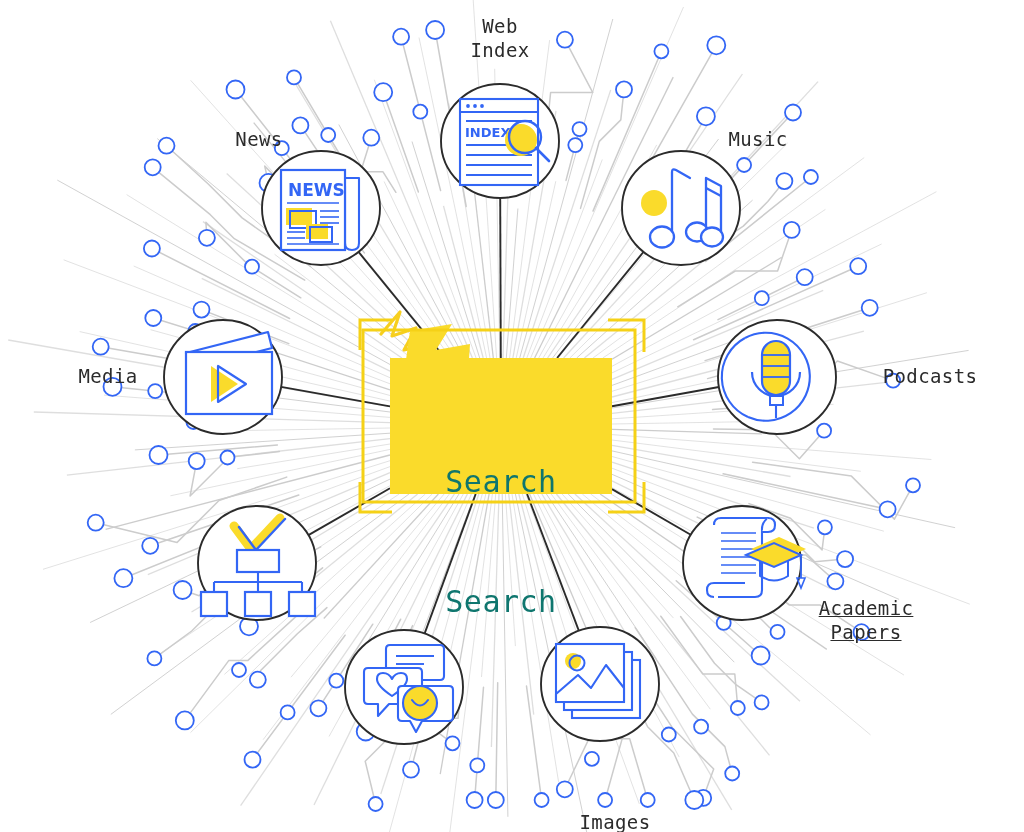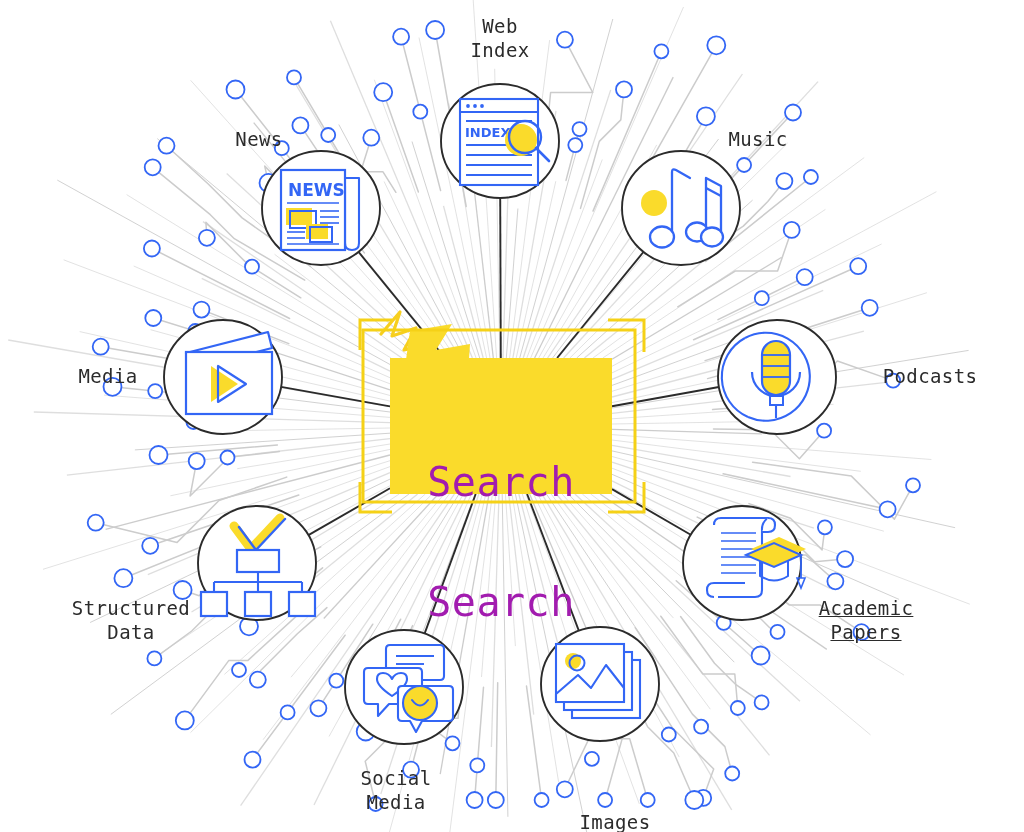--- a/index.html
+++ b/index.html
@@ -31,23 +31,23 @@
     line-height: 24px;
     color: #2b2b2b;
     letter-spacing: 0.4px;
     white-space: pre;
     text-align: center;
     pointer-events: none;
   }
   .center-text {
     position: absolute;
     font-family: "DejaVu Sans Mono", "Liberation Mono", monospace;
-    font-size: 40px;
+    font-size: 30px;
     line-height: 40px;
-    color: #a21caf;
+    color: #0f766e;
     text-align: center;
     white-space: pre;
     letter-spacing: 0.5px;
   }
 </style>
 </head>
 <body>
 
 <div id="stage">
 
@@ -553,23 +553,19 @@
 
   <div class="node-label" style="left:698px; top:127px; width:120px;">Music</div>
 
   <div class="node-label" style="left:855px; top:364px; width:150px;">Podcasts</div>
 
   <div class="node-label" style="left:796px; top:596px; width:140px;text-decoration:underline;">Academic
 Papers</div>
 
   <div class="node-label" style="left:548px; top:766px; width:134px;margin-top:44px;">Images</div>
 
-  <div class="node-label" style="left:329px; top:766px; width:134px;">Social
-Media</div>
-
-  <div class="node-label" style="left:51px; top:596px; width:160px;">Structured
-Data</div>
+
 
   <div class="node-label" style="left:41px; top:364px; width:134px;">Media</div>
 
   <div class="node-label" style="left:199px; top:127px; width:120px;">News</div>
 
 </div>
 
 </body></html>

